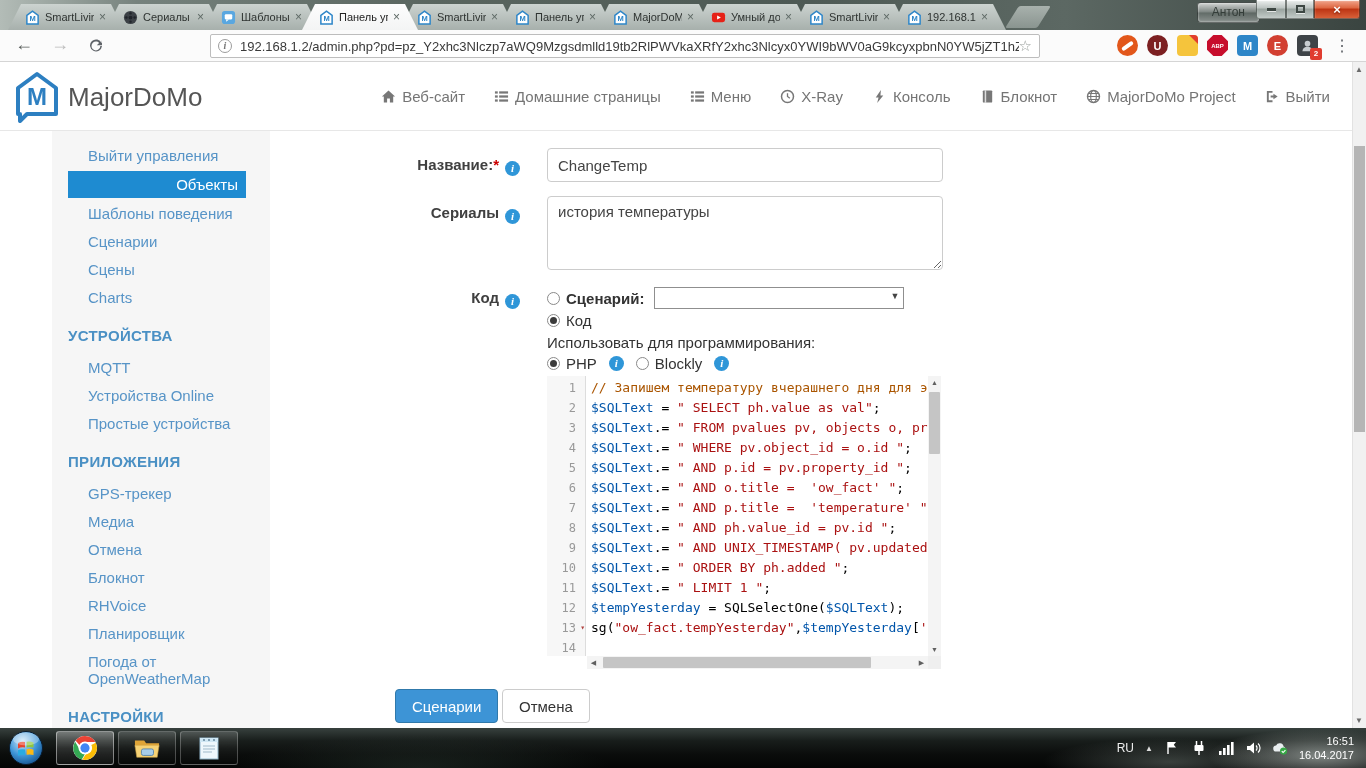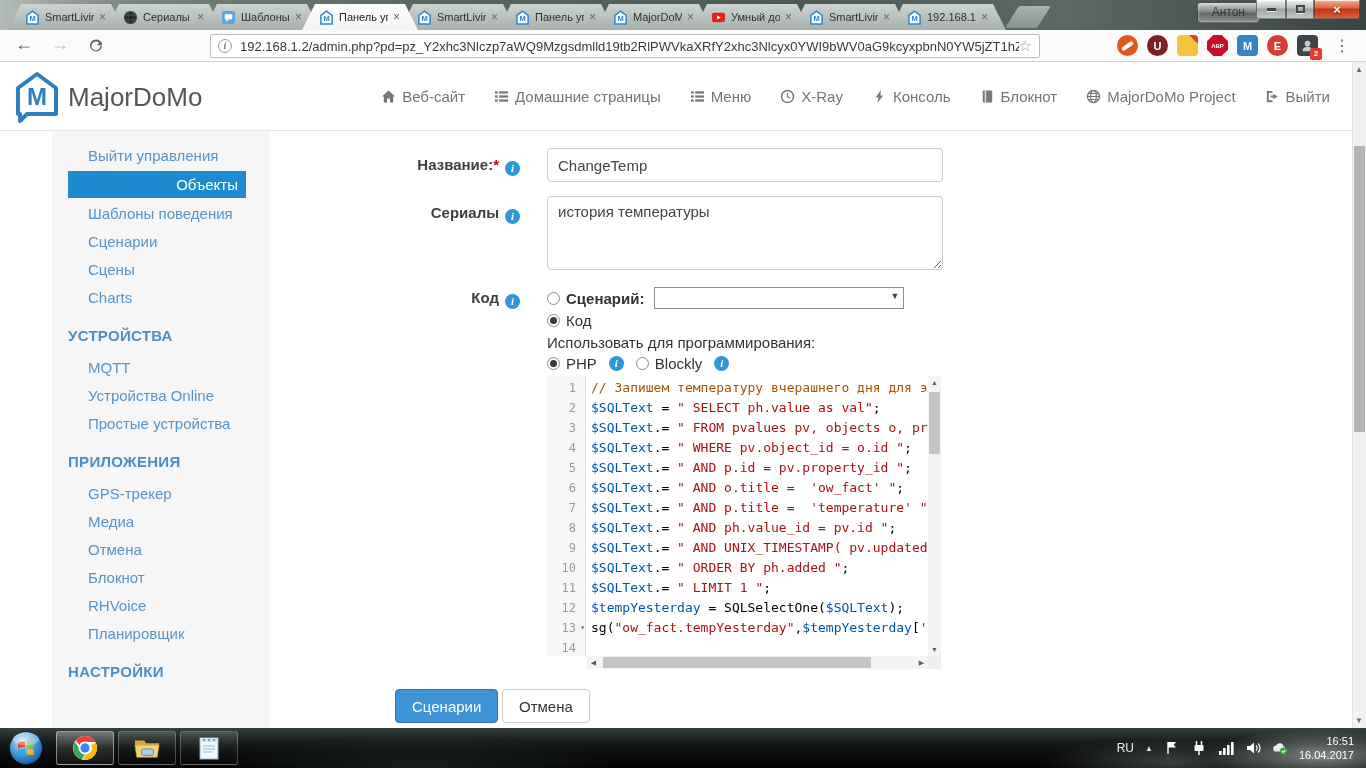--- a/index.html
+++ b/index.html
@@ -403,20 +403,21 @@
     <div class="side-item">MQTT</div>
     <div class="side-item">Устройства Online</div>
     <div class="side-item">Простые устройства</div>
     <div class="side-section">ПРИЛОЖЕНИЯ</div>
     <div class="side-item">GPS-трекер</div>
     <div class="side-item">Медиа</div>
     <div class="side-item">Отмена</div>
     <div class="side-item">Блокнот</div>
     <div class="side-item">RHVoice</div>
     <div class="side-item">Планировщик</div>
+    <div class="side-item">Погода от OpenWeatherMap</div>
     <div class="side-section">НАСТРОЙКИ</div>
   </div>
 
 <div class="main">
 
   <div class="flabel" style="top:25px;">
     <span>Название:</span><span class="req">*</span><span class="iinfo">i</span>
   </div>
   <input class="txt-input" style="top: 17px;" value="ChangeTemp">
 

